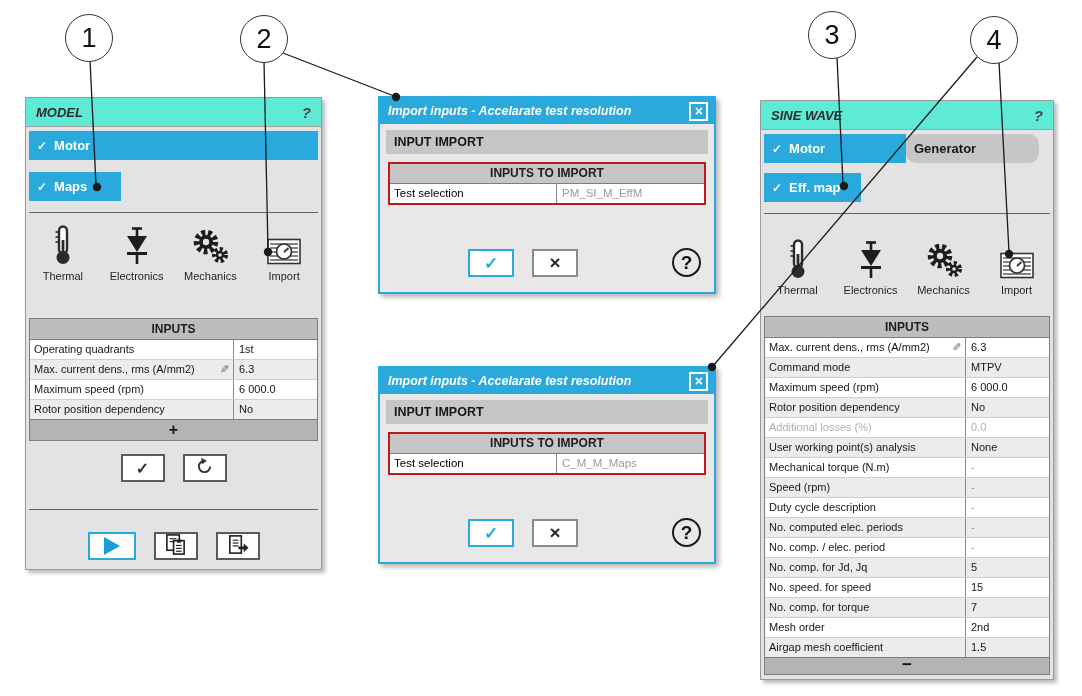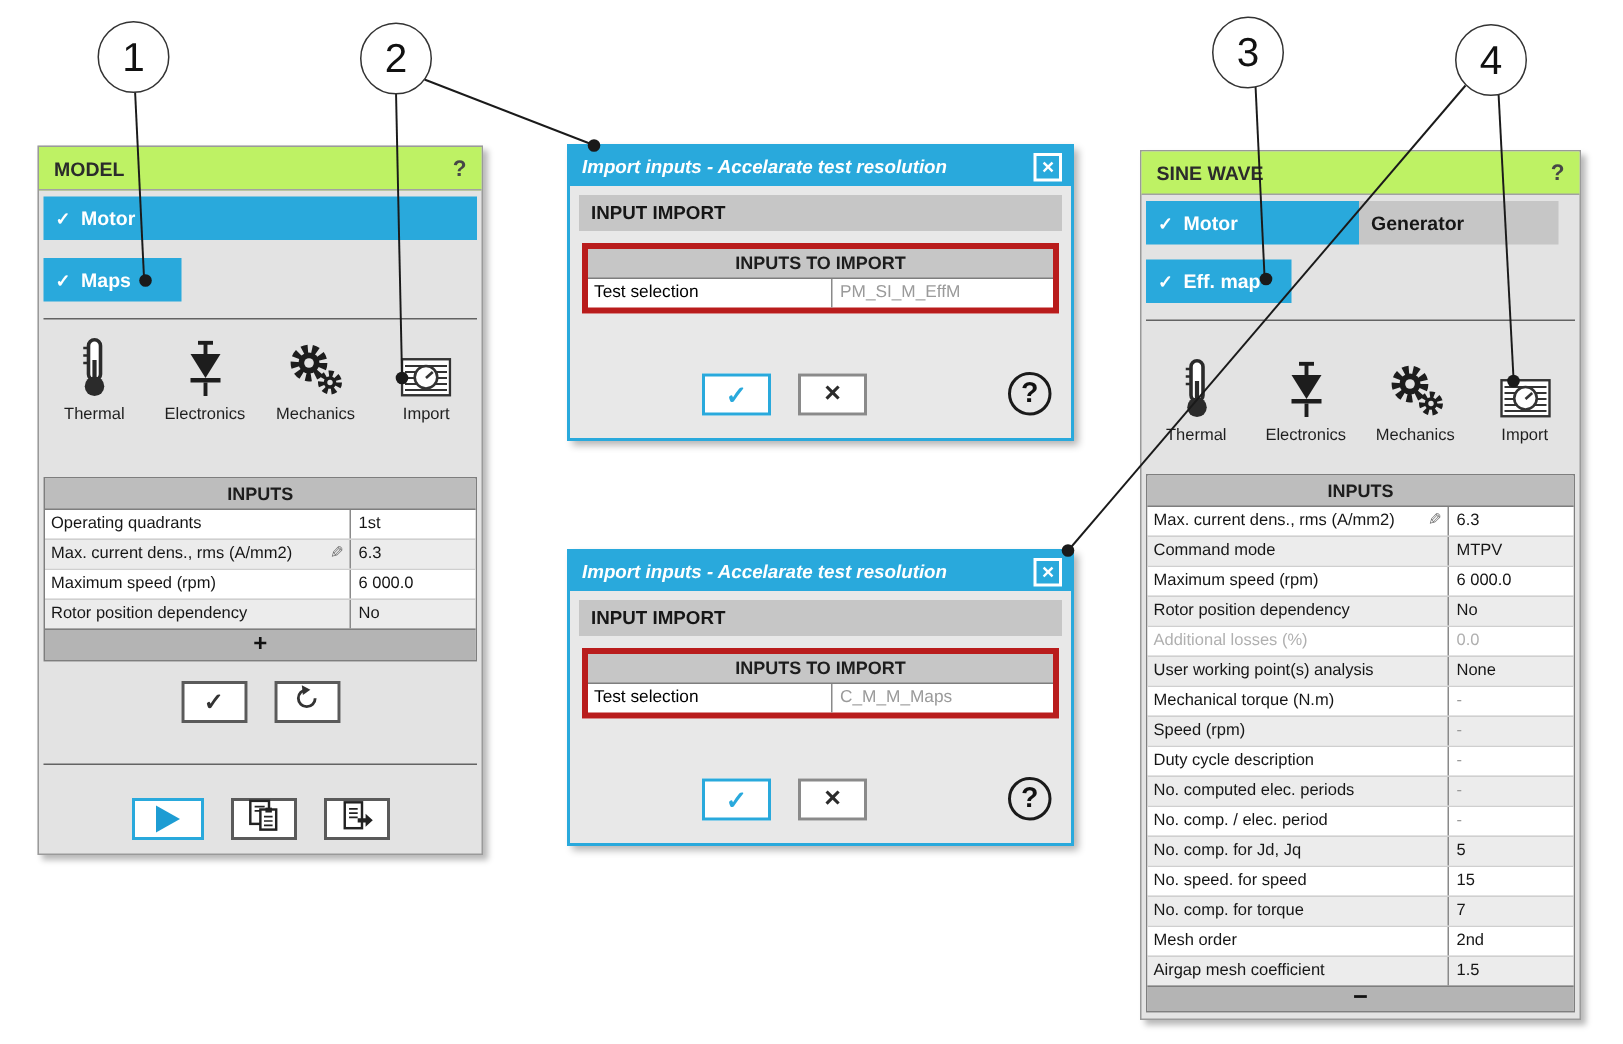--- a/index.html
+++ b/index.html
@@ -8,23 +8,23 @@
 
   
   .callout { position:absolute; width:46px; height:46px; border:1.4px solid #333;
              border-radius:50%; background:#fff; display:flex; align-items:center;
              justify-content:center; font-size:27px; color:#111; z-index:12; }
   .overlay { position:absolute; left:0; top:0; z-index:10; pointer-events:none; }
 
   
   .panel { position:absolute; background:#e3e3e3; border:1px solid #9a9a9a;
            box-shadow:3px 3px 4px rgba(0,0,0,.28); z-index:1; }
-  .phead { height:28px; background:#bef264; border-bottom:1px solid #a2a2a2;
+  .phead { height:28px; background:#5eead4; border-bottom:1px solid #a2a2a2;
            display:flex; align-items:center; justify-content:space-between;
-           padding:0 10px; font-weight:bold; font-size:13px; color:#2b2b2b; }
+           padding:0 10px; font-weight:bold; font-size:13px; color:#2b2b2b;font-style:italic; }
   .phelp { font-size:15px; color:#474747; font-weight:bold; }
   .bluebar { position:absolute; background:#29a9dc; color:#fff; font-weight:bold;
              font-size:13px; display:flex; align-items:center; gap:7px;
              padding-left:8px; height:29px; box-sizing:border-box; }
   .bluebar .chk { font-size:12px; }
   .graytab { position:absolute; background:#c6c6c6; color:#161616; font-weight:bold;
              font-size:13px; display:flex; align-items:center; padding-left:8px;
              height:29px; box-sizing:border-box; }
   .divider { position:absolute; left:3px; right:3px; height:1px; background:#636363; }
 
@@ -67,21 +67,21 @@
             box-sizing:border-box; z-index:5; }
   .dtitle { height:26px; background:#29a9dc; color:#fff; font-weight:bold;
             font-size:12.5px; display:flex; align-items:center;
             justify-content:space-between; padding:0 6px 0 8px;font-style:italic; }
   .dclose { width:19px; height:19px; border:2px solid #fff; color:#fff; font-size:14px;
             font-weight:bold; display:flex; align-items:center; justify-content:center;
             line-height:1; box-sizing:border-box; }
   .dsection { margin:6px; height:24px; background:#c6c6c6; font-weight:bold;
               font-size:12.5px; color:#161616; display:flex; align-items:center;
               padding-left:8px; }
-  .dtbl { margin:8px 8px 0 8px; border:4px solid #b91c1c; background:#fff; font-size:11.5px; }
+  .dtbl { margin:8px 8px 0 8px; border:2px solid #b91c1c; background:#fff; font-size:11.5px; }
   .dtbl .tbl-h { background:#c6c6c6; }
   .dlg-row { display:grid; grid-template-columns:1fr 148px; height:19px; line-height:19px; }
   .dlg-row .cv { color:#9a9a9a; }
   .dbtns { position:absolute; left:0; right:0; top:148px; height:34px;
            display:flex; align-items:center; justify-content:center; }
   .pairwrap { display:flex; gap:18px; transform:translateX(-24px); }
   .dbtn { width:46px; height:28px; background:#fff; display:flex; align-items:center;
           justify-content:center; box-sizing:border-box; font-weight:bold; }
   .dbtn.ok { border:2px solid #29a9dc; color:#29a9dc; font-size:17px; }
   .dbtn.cancel { border:2px solid #8a8a8a; color:#2b2b2b; font-size:19px; }
@@ -332,21 +332,21 @@
 
   <div class="panel" style="left:760px; top:100px; width:292px; height:578px;">
     <div class="phead">
       <span>SINE WAVE</span>
       <span class="phelp">?</span>
     </div>
     <div class="bluebar" style="left:3px; top:33px; width:142px;">
       <span class="chk">✓</span>
       <span>Motor</span>
     </div>
-    <div class="graytab" style="left:145px; top:33px; width:133px;">
+    <div class="graytab" style="left:145px; top:33px; width:133px;border-radius:10px;">
       <span>Generator</span>
     </div>
     <div class="bluebar" style="left:3px; top:72px; width:97px;">
       <span class="chk">✓</span>
       <span>Eff. map</span>
     </div>
     <div class="divider" style="top:112px;"></div>
 
     <div class="icons" style="top:136px;">
       <div class="icon-col">

